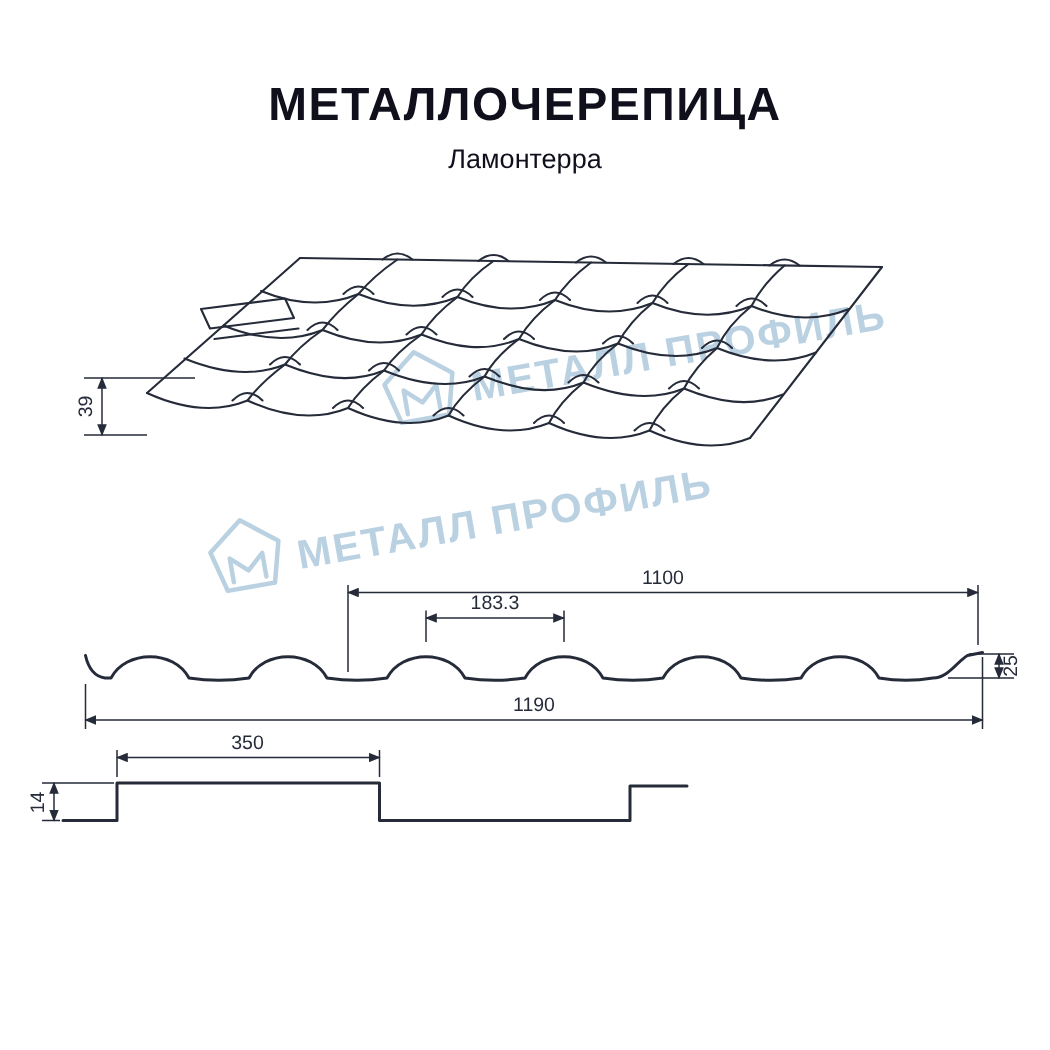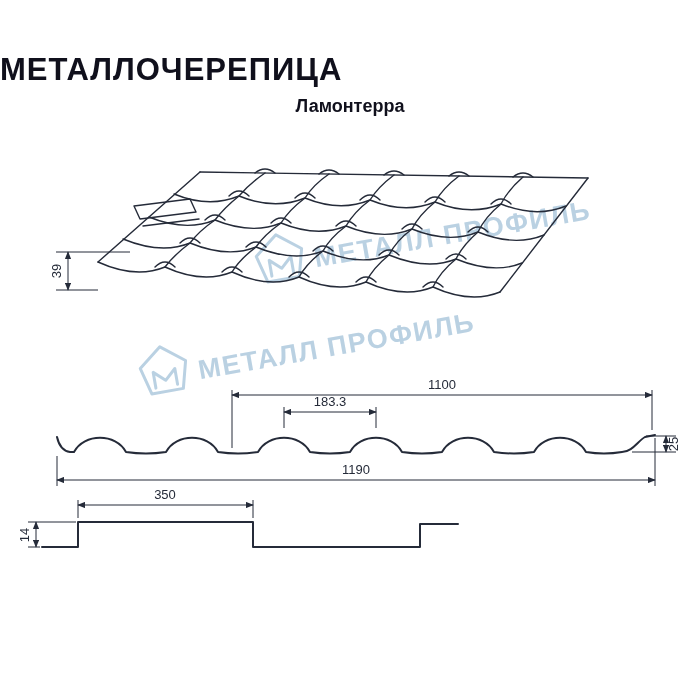--- a/index.html
+++ b/index.html
@@ -1,21 +1,21 @@
 <!DOCTYPE html>
 <html><head>
 <meta charset="utf-8">
 <style>
   html,body{margin:0;padding:0;}
   body{width:700px;height:700px;position:relative;background:#ffffff;overflow:hidden;
        font-family:"Liberation Sans",sans-serif;}
-  .title{position:absolute;top:52px;left:0;width:100%;text-align:left;
+  .title{position:absolute;top:52px;left:0;width:100%;text-align:center;
          font-size:31px;font-weight:800;letter-spacing:1px;color:#10101c;}
   .subtitle{position:absolute;top:96px;left:0;width:100%;text-align:center;
-         font-size:18px;font-weight:700;color:#10101c;}
+         font-size:18px;font-weight:400;color:#10101c;}
   svg{position:absolute;top:0;left:0;display:block;}
   .ln{fill:none;stroke:#252b39;stroke-width:1.4;stroke-linecap:round;stroke-linejoin:round;}
   .ln2{fill:none;stroke:#252b39;stroke-width:2;stroke-linecap:round;stroke-linejoin:round;}
   .ext{fill:none;stroke:#252b39;stroke-width:1;}
   .dim{fill:none;stroke:#252b39;stroke-width:1;marker-start:url(#arr);marker-end:url(#arr);}
   .dimtext{font:13px "Liberation Sans",sans-serif;fill:#252b39;}
   .wmtext{font:bold 27px "Liberation Sans",sans-serif;letter-spacing:1.5px;fill:#a9c6dc;}
   .wmshape{fill:none;stroke:#a9c6dc;stroke-width:3;stroke-linejoin:round;stroke-linecap:round;}
 </style>
 </head>

